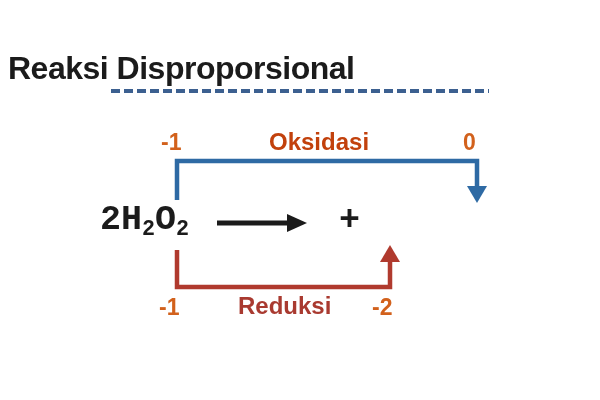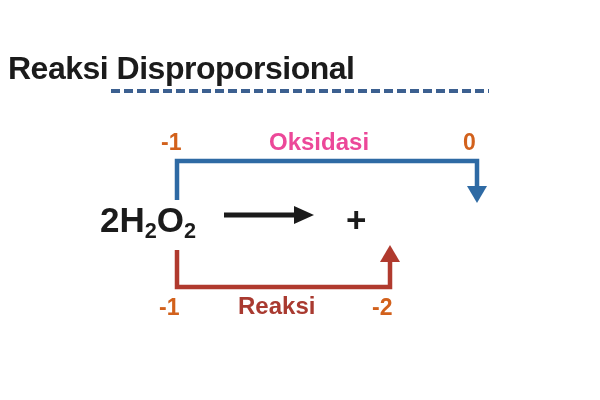--- a/index.html
+++ b/index.html
@@ -39,38 +39,40 @@
     font-weight: bold;
     color: #d2611c;
     line-height: 24px;
   }
   .bracket-label {
     position: absolute;
     font-size: 24px;
     font-weight: bold;
     line-height: 25px;
   }
-  .label-blue { color: #ec4899; }
+  .label-blue { color: #c2410c; }
   .label-red  { color: #a93a30; }
   .overlay-svg {
     position: absolute;
     top: 0; left: 0;
     width: 600px; height: 400px;
     pointer-events: none;
   }
   .equation {
     position: absolute;
     top: 200px;
     left: 100px;
     display: flex;
+    align-items: center;
     gap: 26px;
     font-size: 35px;
     font-weight: bold;
     color: #1b1b1b;
     white-space: nowrap;
+    font-family: Liberation Mono, monospace;
   }
   .formula { display: inline-block; }
   .sub {
     font-size: 0.62em;
     vertical-align: -0.28em;
     font-weight: bold;
   }
   .plus { margin: 0 8px 0 6px; }
   .rxn-arrow { display: block; margin-top: 4px; }
 </style>
@@ -106,16 +108,16 @@
       <line x1="2" y1="11" x2="74" y2="11" stroke-width="5" stroke="#1b1b1b"></line>
       <polygon points="72,2 92,11 72,20" fill="#1b1b1b"></polygon>
     </svg>
 
 
     <span class="plus">+</span>
 
   </div>
 
   <div class="oxnum" style="top:295px; left:159px;">-1</div>
-  <div class="bracket-label label-red" style="top:293px; left:238px;">Reaksi</div>
+  <div class="bracket-label label-red" style="top:293px; left:238px;">Reduksi</div>
   <div class="oxnum" style="top:295px; left:372px;">-2</div>
 
 </div>
 
 </body></html>

